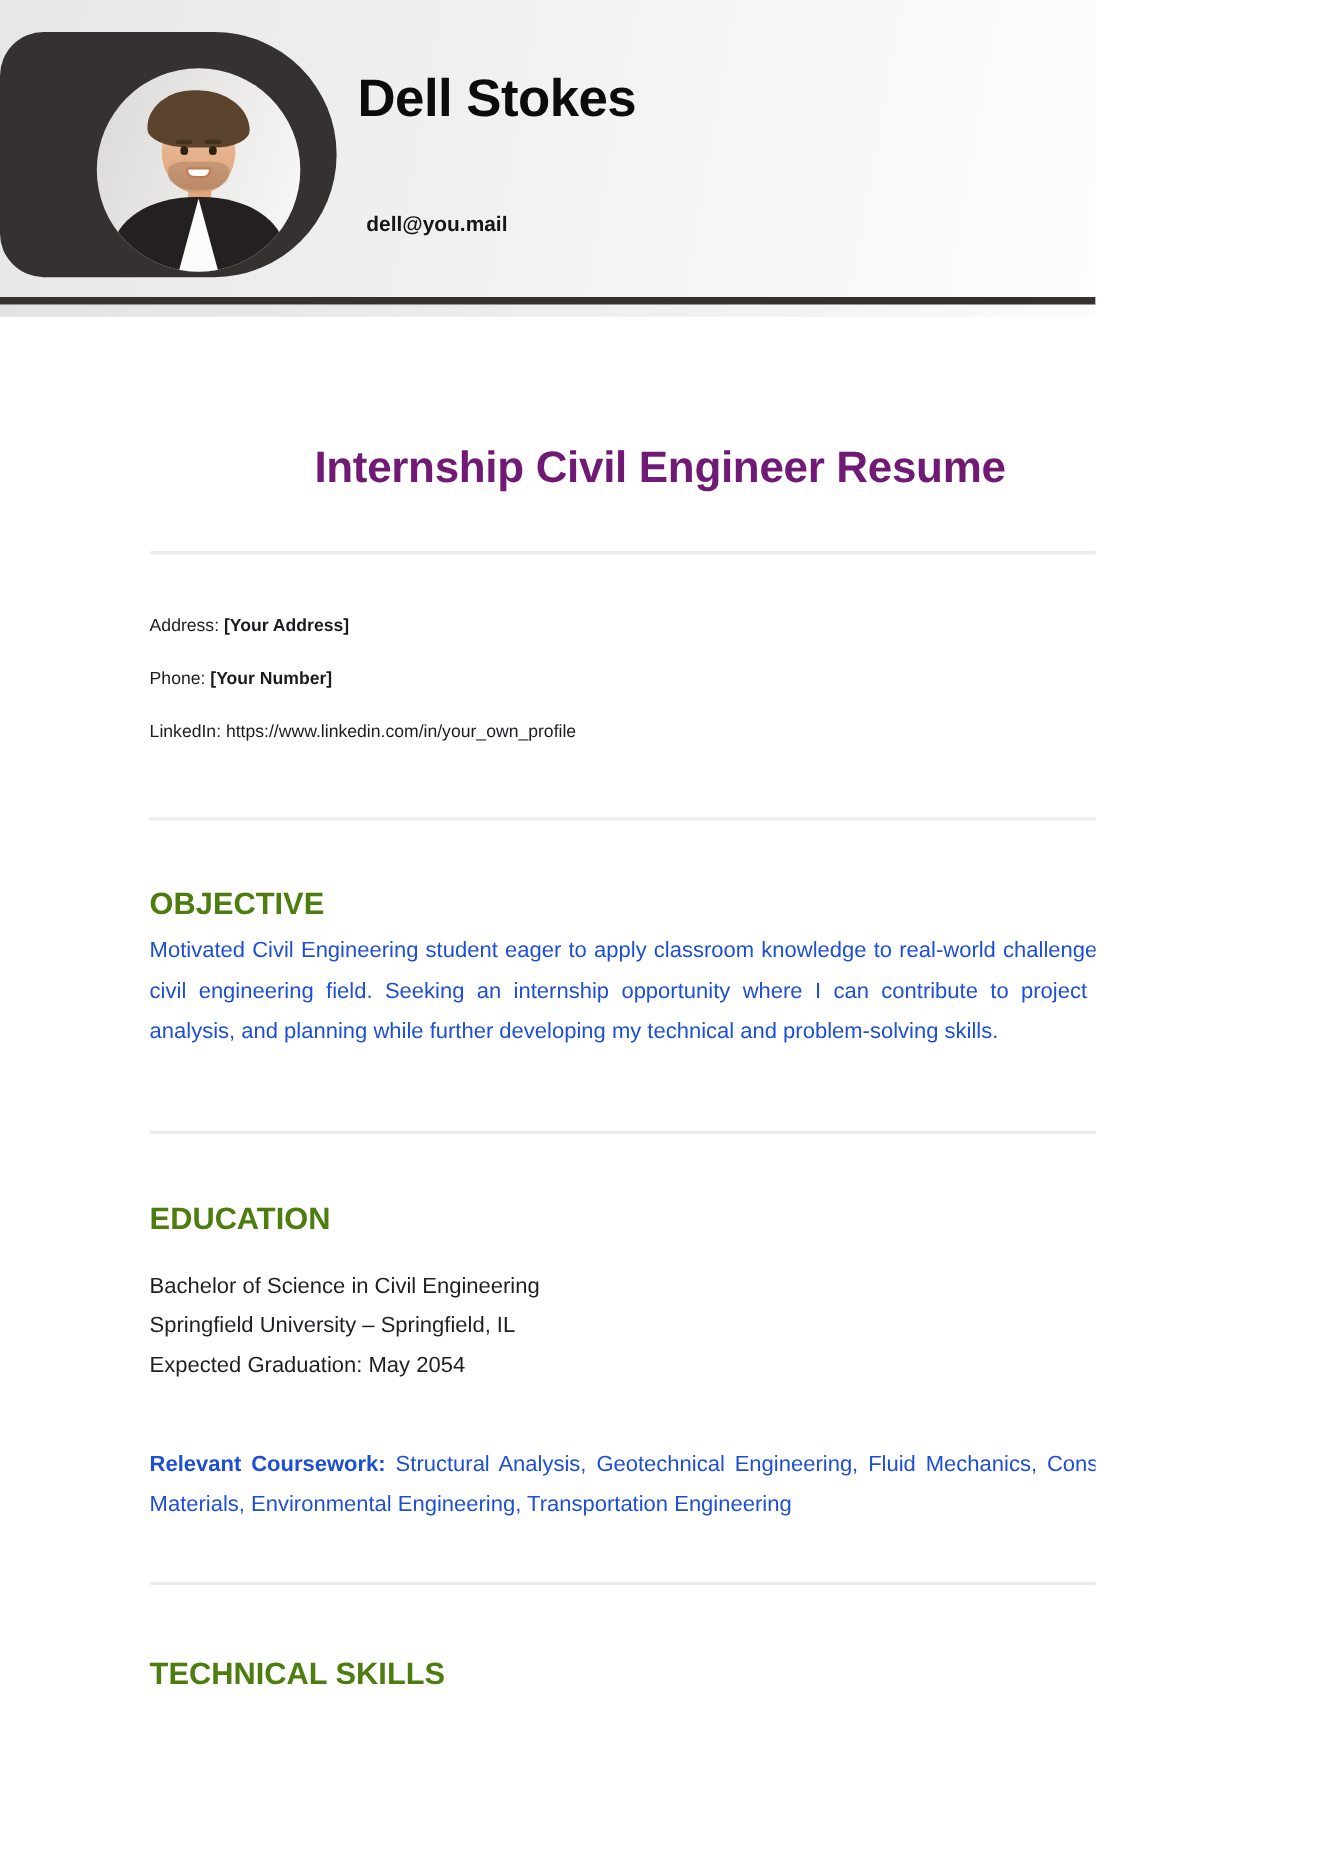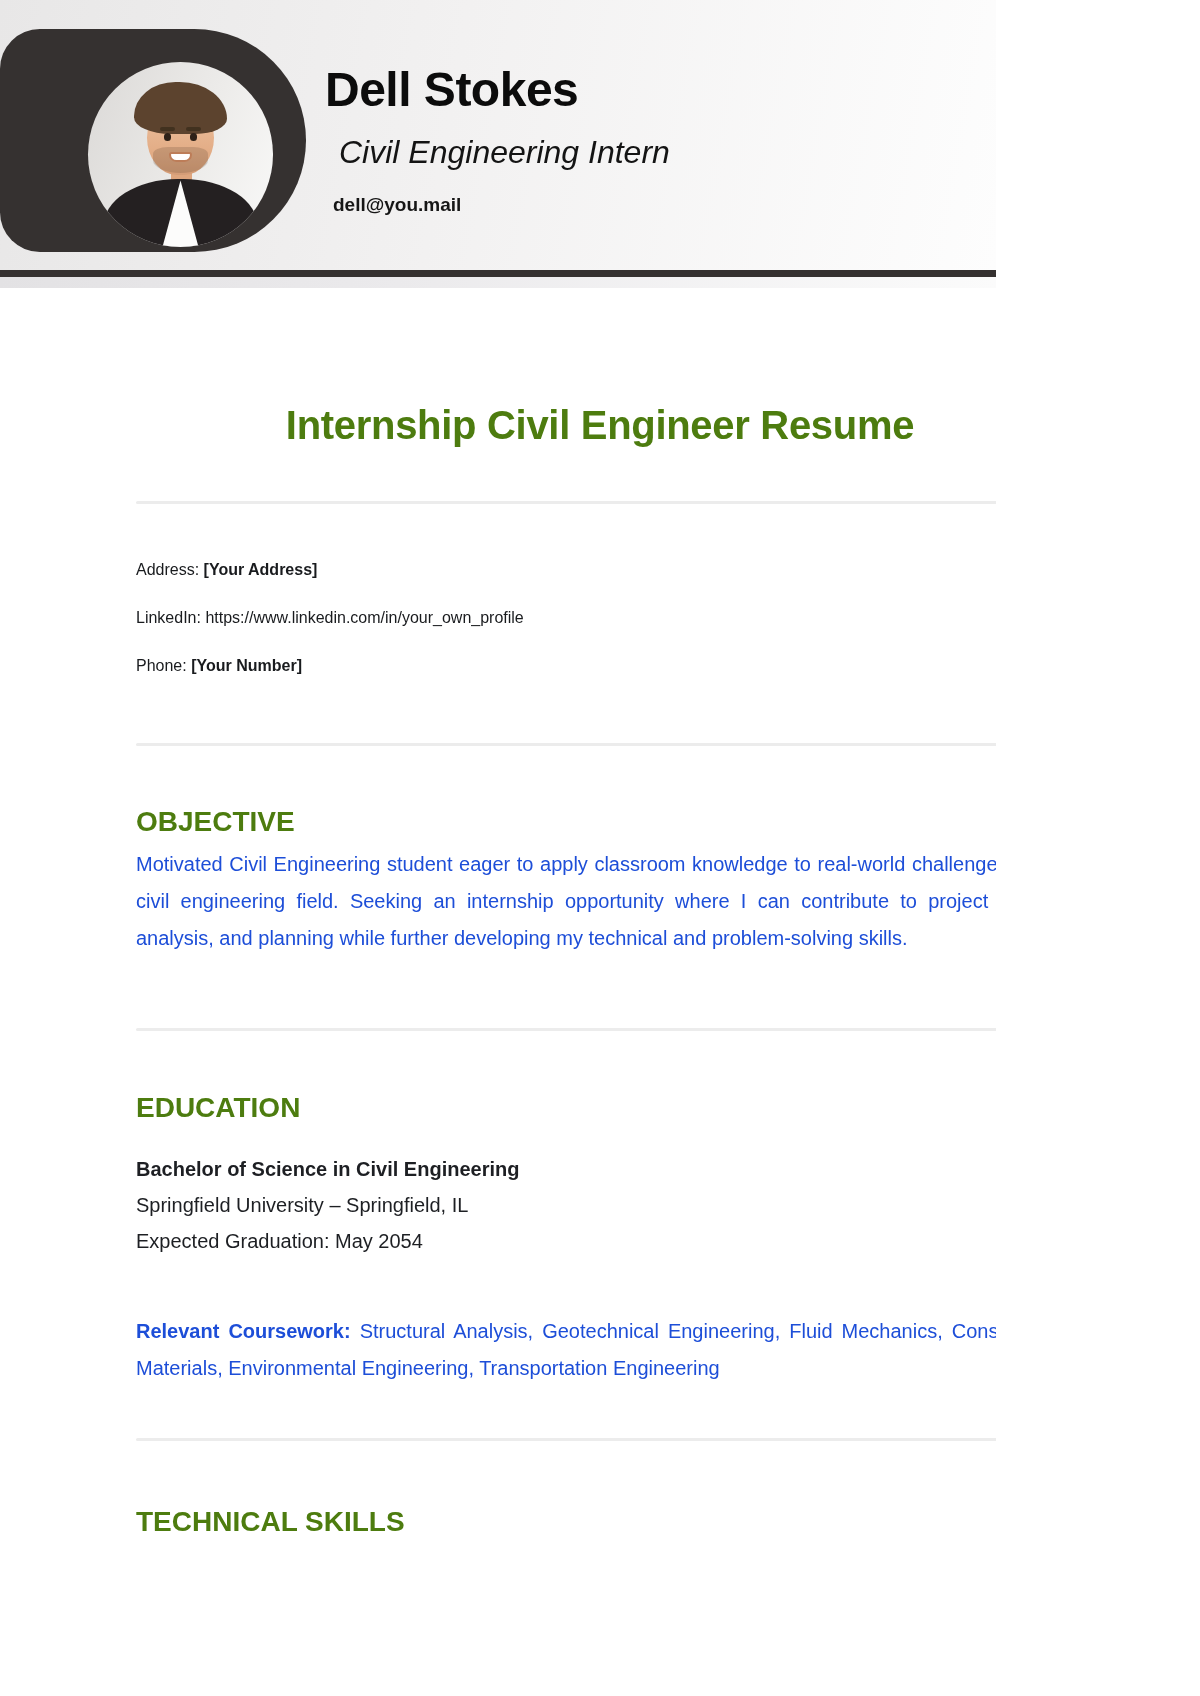--- a/index.html
+++ b/index.html
@@ -51,21 +51,21 @@
                color:#141414; }
   .hdr-email { position:absolute; left:333px; top:194px; font-size:19px; color:#161616;font-weight:bold; }
 
   .bar   { height:7px; background:#353130; }
   .strip { height:11px; background:linear-gradient(90deg,#e3e2e4 0%,#ebeaec 40%,#fbfbfb 100%); }
 
   
   .content { margin:0 136px; width:928px; }
   .doc-title {
     padding-top:114px; margin:0; text-align:center;
-    font-size:40px; line-height:46px; font-weight:700; letter-spacing:-0.3px; color:#4d7c0f;
+    font-size:40px; line-height:46px; font-weight:700; letter-spacing:-0.3px; color:#701a75;
   }
   .divider { height:3px; background:#ececec; border:none; border-radius:2px; }
   .div-1 { margin:53px 0 0 0; }
   .div-2 { margin:67px 0 0 0; }
   .div-3 { margin:71px 0 0 0; }
   .div-4 { margin:51px 0 0 0; }
 
   .contact { margin-top:55px; font-size:16px; color:#191b1e; }
   .contact-row { line-height:21px; margin-bottom:27px; }
   .contact-row:last-child { margin-bottom:0; }
@@ -78,21 +78,21 @@
   .h-education { margin-top:60px; }
   .h-skills    { margin-top:64px; }
 
   .body-text {
     margin:0; font-size:20px; line-height:37px; color:#1d4ed8;
     text-align:justify;
   }
   .objective-text { margin-top:8px; }
 
   .edu-block { margin-top:27px; font-size:20px; line-height:36px; color:#1d1f23; }
-  .edu-degree { font-weight:700; }
+  .edu-degree { font-weight:400; }
 
   .coursework-text { margin-top:54px; }
 </style>
 </head>
 <body>
 
 <div class="page">
 
   <div class="header">
     <div class="pill"></div>
@@ -103,44 +103,43 @@
       <div class="av-face"></div>
       <div class="av-jaw"></div>
       <div class="av-hair"></div>
       <div class="av-brow-l"></div>
       <div class="av-brow-r"></div>
       <div class="av-eye-l"></div>
       <div class="av-eye-r"></div>
       <div class="av-smile"></div>
     </div>
     <div class="hdr-name">Dell Stokes</div>
-    <div class="hdr-role">Civil Engineering Intern</div>
     <div class="hdr-email">dell@you.mail</div>
   </div>
   <div class="bar"></div>
   <div class="strip"></div>
 
   <div class="content">
 
     <h1 class="doc-title">Internship Civil Engineer Resume</h1>
 
     <div class="divider div-1"></div>
 
     <div class="contact">
       <div class="contact-row">
         <span>Address:</span>
         <span class="bold">[Your Address]</span>
       </div>
       <div class="contact-row">
+        <span>Phone:</span>
+        <span class="bold">[Your Number]</span>
+      </div>
+      <div class="contact-row">
         <span>LinkedIn:</span>
         <span>https://www.linkedin.com/in/your_own_profile</span>
-      </div>
-      <div class="contact-row">
-        <span>Phone:</span>
-        <span class="bold">[Your Number]</span>
       </div>
     </div>
 
     <div class="divider div-2"></div>
 
     <h2 class="section-heading h-objective">OBJECTIVE</h2>
     <p class="body-text objective-text">Motivated Civil Engineering student eager to apply classroom knowledge to real-world challenges in the civil engineering field. Seeking an internship opportunity where I can contribute to project design, analysis, and planning while further developing my technical and problem-solving skills.</p>
 
     <div class="divider div-3"></div>
 

